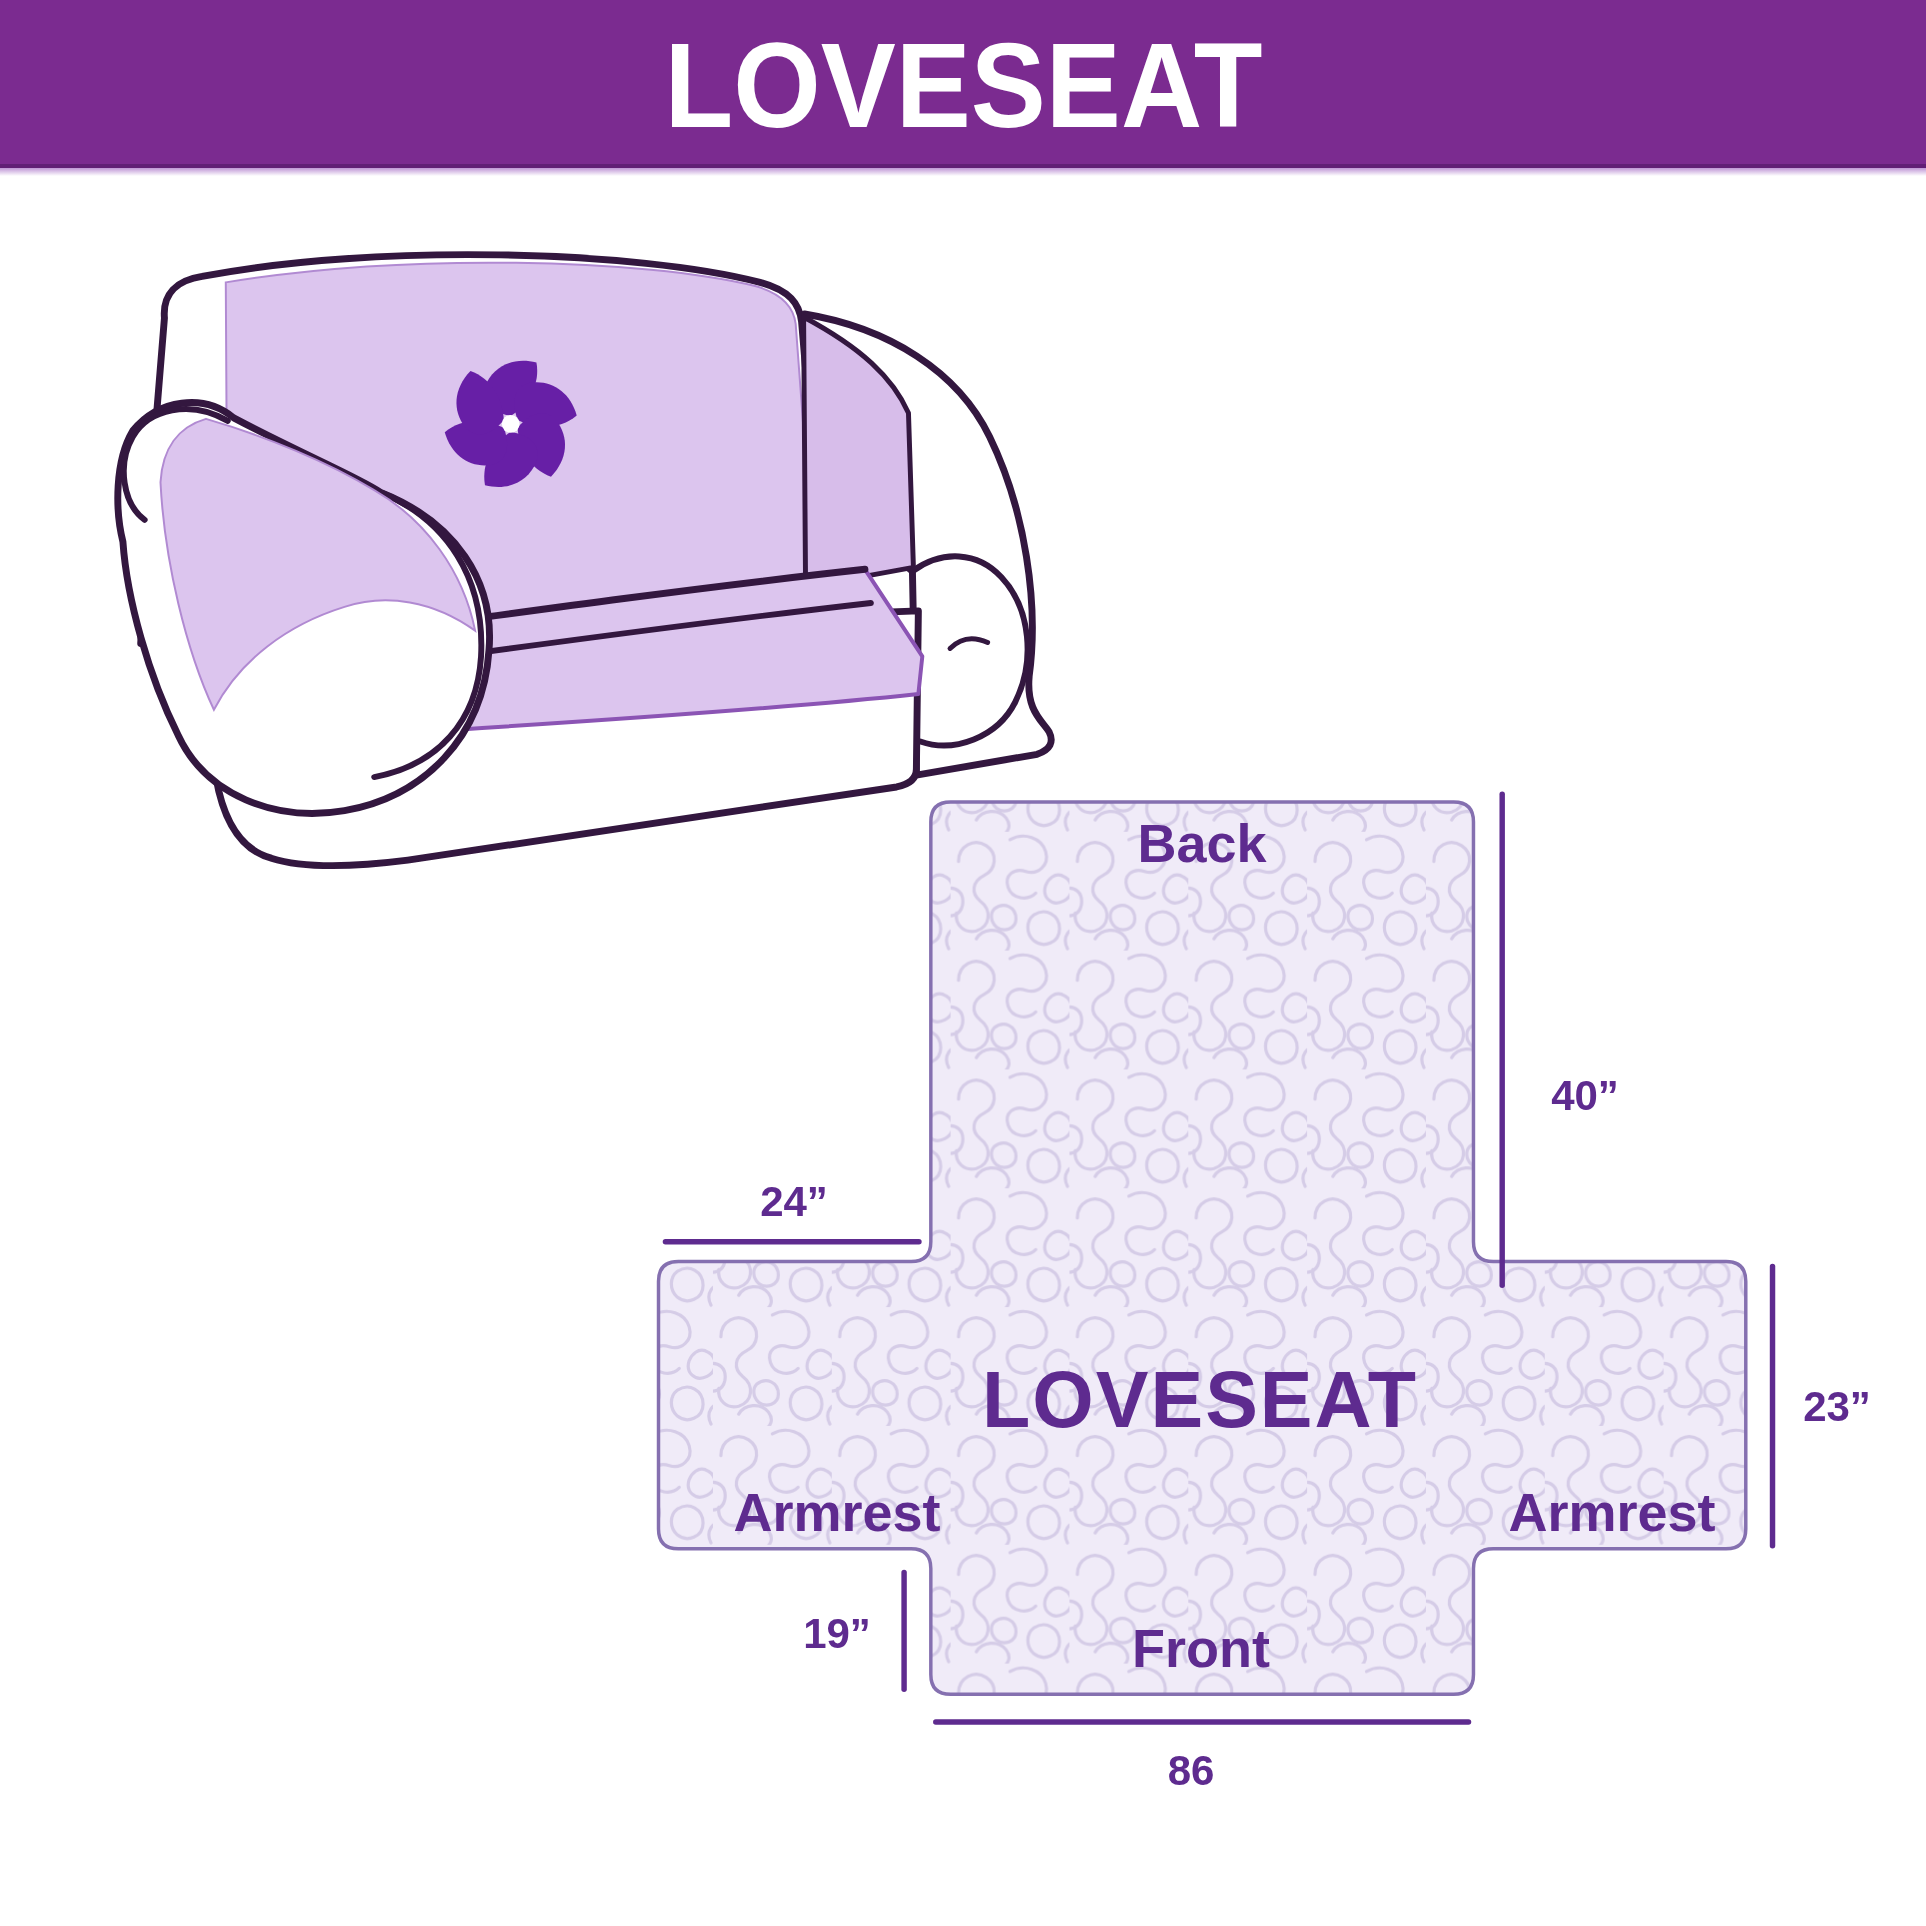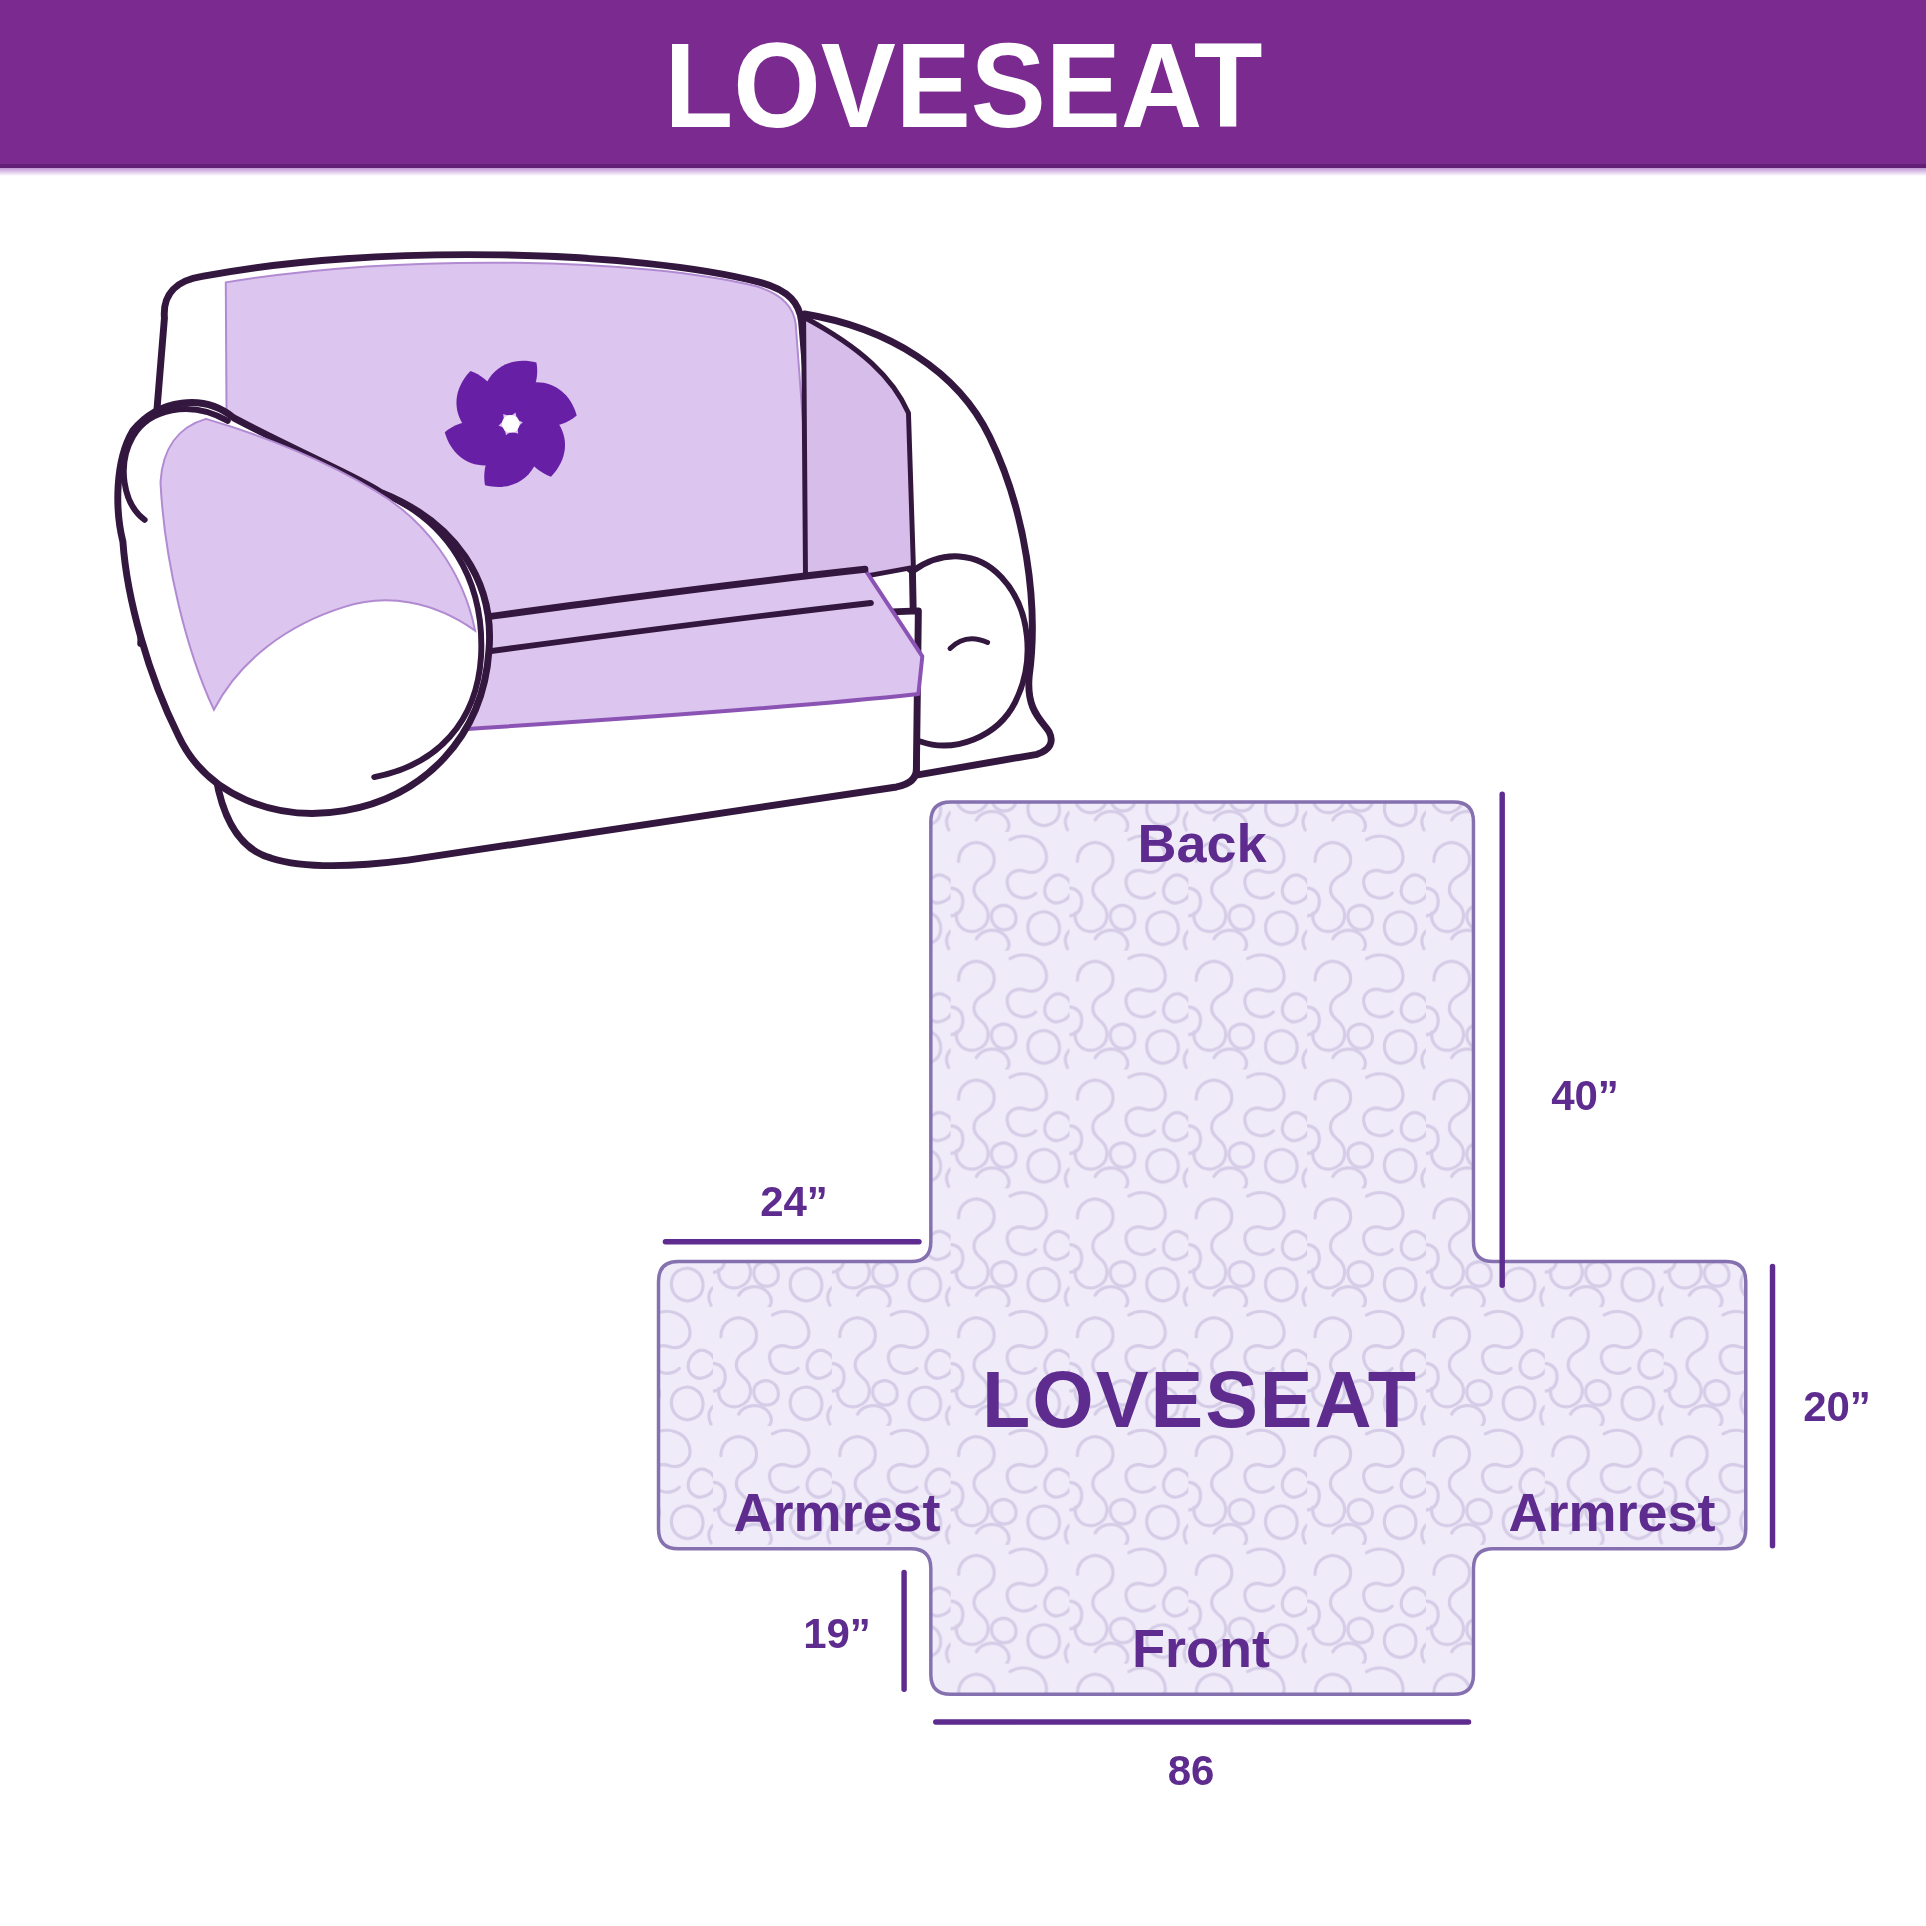--- a/index.html
+++ b/index.html
@@ -124,16 +124,16 @@
 </svg>
 
 <span class="lbl section" style="left:1202px;top:843px">Back</span>
 <span class="lbl center" style="left:1200px;top:1400px">LOVESEAT</span>
 <span class="lbl section" style="left:837px;top:1512px">Armrest</span>
 <span class="lbl section" style="left:1612px;top:1512px">Armrest</span>
 <span class="lbl section" style="left:1201px;top:1648px">Front</span>
 
 <span class="lbl dim" style="left:794px;top:1202px">24”</span>
 <span class="lbl dim" style="left:1585px;top:1096px">40”</span>
-<span class="lbl dim" style="left:1837px;top:1407px">20”</span>
+<span class="lbl dim" style="left:1837px;top:1407px">23”</span>
 <span class="lbl dim" style="left:837px;top:1634px">19”</span>
 <span class="lbl dim" style="left:1191px;top:1771px">86</span>
 
 
 </body></html>

